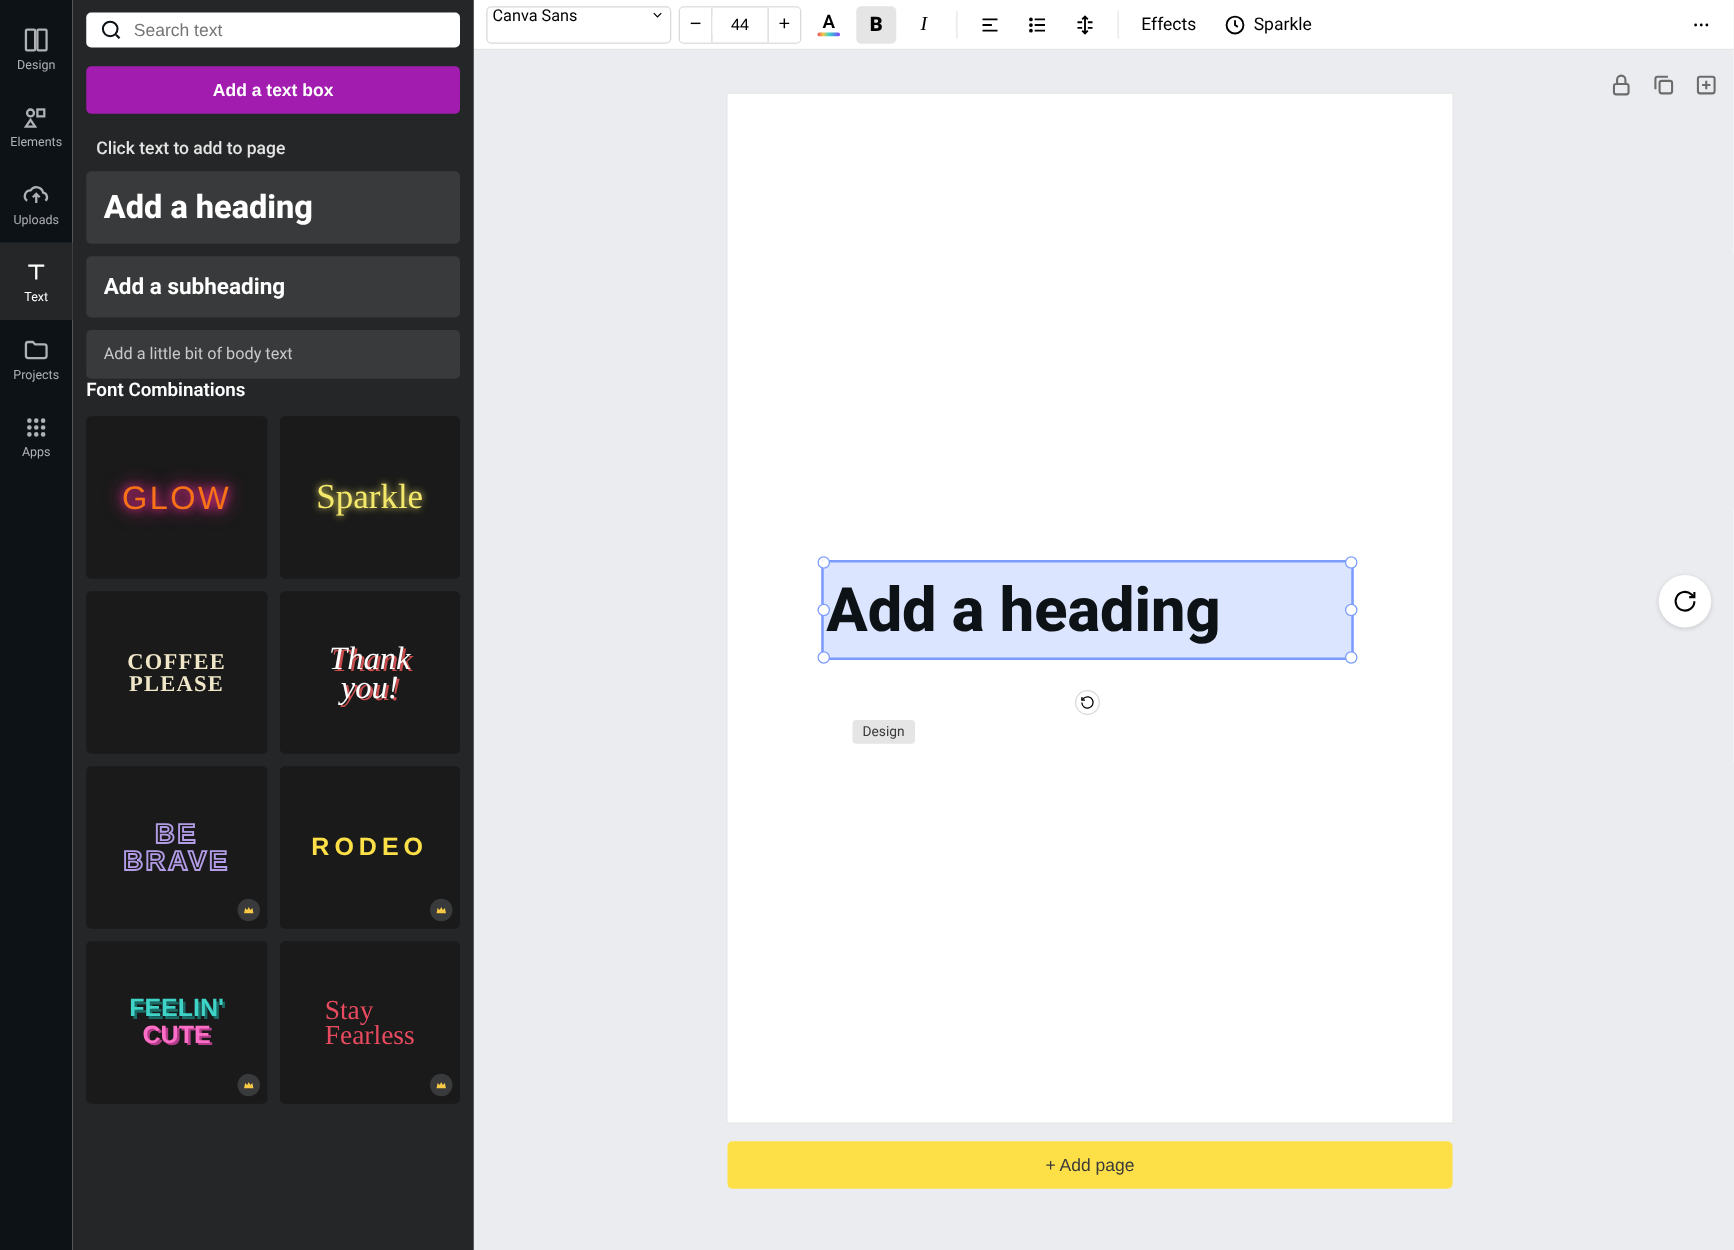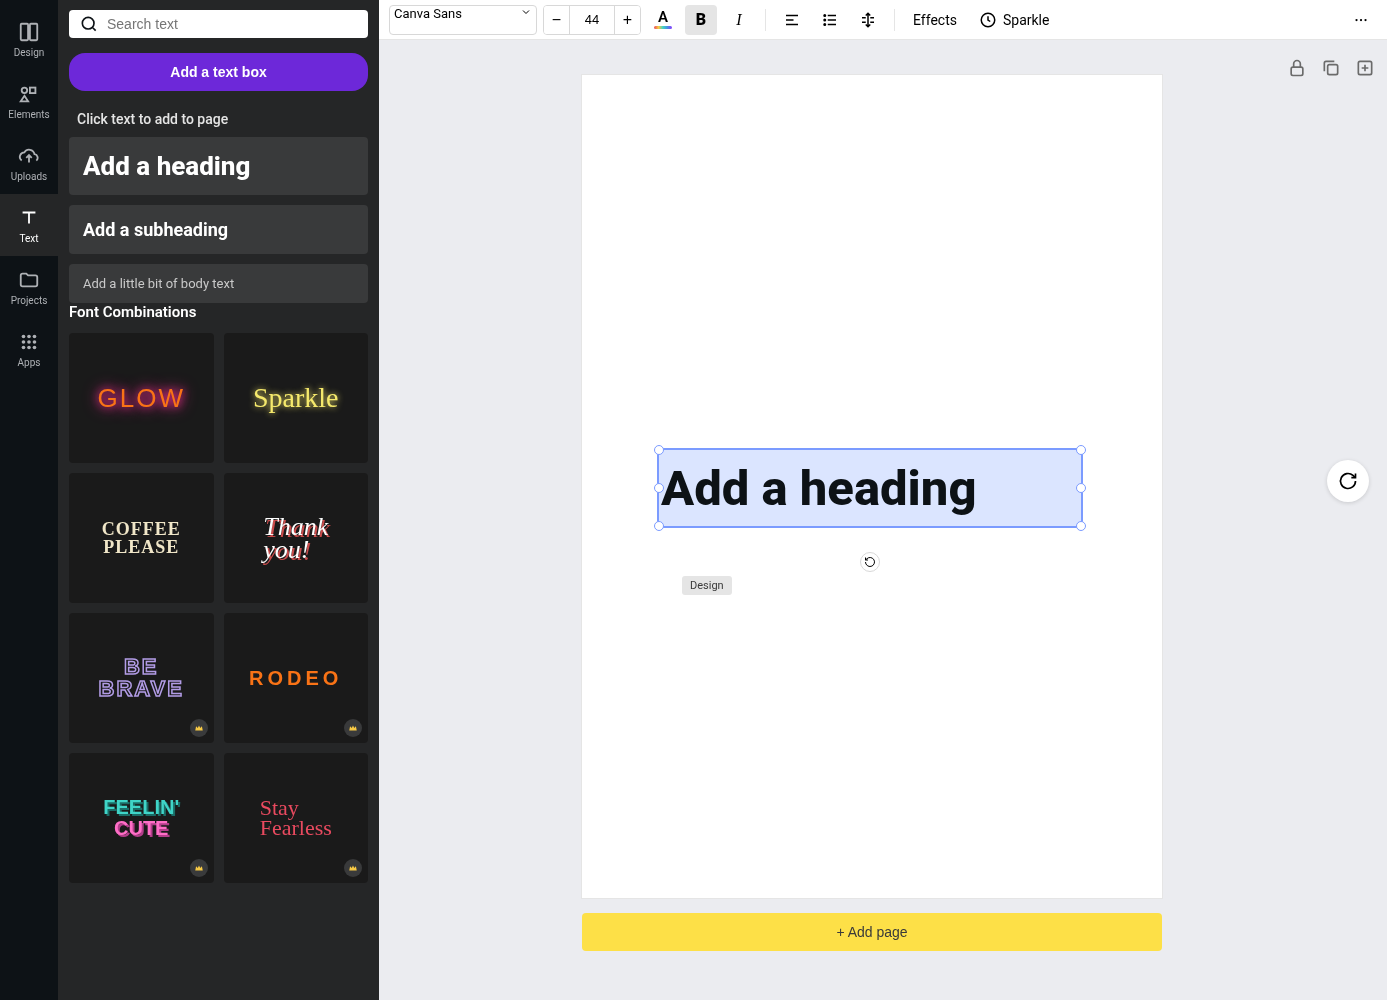--- a/index.html
+++ b/index.html
@@ -11,38 +11,38 @@
 .navrail-item { width: 58px; height: 62px; display: flex; flex-direction: column; align-items: center; justify-content: center; color: #aeb1b5; cursor: pointer; gap: 4px; }
 .navrail-item.active { background: #252627; color: #fff; }
 .navrail-item svg { width: 22px; height: 22px; }
 .navrail-label { font-size: 10px; }
 
 
 .sidepanel { width: 321px; background: #252627; color: #fff; padding: 10px 11px; display: flex; flex-direction: column; overflow-y: auto; position: relative; }
 .search-wrap { background: #fff; border-radius: 4px; height: 28px; display: flex; align-items: center; padding: 0 10px; gap: 8px; }
 .search-wrap svg { width: 20px; height: 20px; stroke: #0d1216; }
 .search-wrap input { border: none; outline: none; font-size: 14px; flex: 1; background: transparent; color: #0d1216; }
-.add-text-btn { margin-top: 15px; height: 38px; background: #6d28d9; color: #fff; border: none; border-radius: 16px; font-size: 14px; font-weight: 600; cursor: pointer; }
+.add-text-btn { margin-top: 15px; height: 38px; background: #a21caf; color: #fff; border: none; border-radius: 4px; font-size: 14px; font-weight: 600; cursor: pointer; }
 .section-label { margin-top: 20px; font-size: 14px; color: #e5e5e5; padding-left: 8px; font-weight: 500; }
 .text-option { margin-top: 10px; background: #393a3b; border-radius: 4px; padding: 14px 14px; cursor: pointer; }
 .text-option.heading { font-size: 26px; font-weight: 800; }
 .text-option.subheading { font-size: 18px; font-weight: 700; }
 .text-option.body { font-size: 13px; color: #c9c9c9; padding: 12px 14px; }
 .section-title { font-size: 15px; font-weight: 600; }
 .combo-grid { display: grid; grid-template-columns: 1fr 1fr; gap: 10px; margin-top: 12px; }
 .combo { height: 130px; border-radius: 4px; display: flex; align-items: center; justify-content: center; position: relative; cursor: pointer; background: #1a1a1a; }
 .crown { position: absolute; right: 6px; bottom: 6px; width: 18px; height: 18px; background: #393a3b; border-radius: 50%; display: flex; align-items: center; justify-content: center; }
 .crown svg { width: 10px; height: 10px; fill: #f7c945; }
 
 .combo-glow { font-family: Impact, sans-serif; font-size: 26px; color: #f97316; text-shadow: 0 0 8px #ff2e97, 0 0 16px #ff2e97; letter-spacing: 2px; }
 .combo-sparkle { font-family: "Brush Script MT", cursive; font-size: 28px; color: #f5e96c; text-shadow: 0 0 6px #f5e96c; }
 .combo-coffee { font-family: Georgia, serif; font-size: 18px; font-weight: 800; color: #f0e6c8; text-align: center; line-height: 1; letter-spacing: 1px; }
-.combo-thankyou { font-family: "Brush Script MT", cursive; font-size: 26px; color: #fff; text-shadow: 2px 2px 0 #c94b4b; text-align: left; line-height: 0.9; font-style: italic; }
+.combo-thankyou { font-family: "Brush Script MT", cursive; font-size: 26px; color: #fff; text-shadow: 2px 2px 0 #c94b4b; text-align: center; line-height: 0.9; font-style: italic; }
 .combo-brave { font-family: Arial, sans-serif; font-size: 22px; font-weight: 900; color: transparent; -webkit-text-stroke: 1.5px #b29ce6; text-align: center; line-height: 1; letter-spacing: 2px; }
-.combo-rodeo { font-family: Arial, sans-serif; font-size: 20px; font-weight: 900; color: #f97316; letter-spacing: 4px; }
+.combo-rodeo { font-family: Arial, sans-serif; font-size: 20px; font-weight: 900; color: #fde047; letter-spacing: 4px; }
 .combo-feelin { font-family: Arial Black, sans-serif; font-size: 20px; font-weight: 900; text-align: center; line-height: 1.05; }
 .combo-feelin .l1 { color: #3fd4c7; text-shadow: 2px 2px 0 #1a6b65; }
 .combo-feelin .l2 { color: #ff6ec7; text-shadow: 2px 2px 0 #b33d8a; }
 .combo-fearless { font-family: "Brush Script MT", cursive; font-size: 22px; color: #e84a5f; line-height: 0.9; }
 
 
 .main { flex: 1; display: flex; flex-direction: column; background: #ebecf0; min-width: 0; }
 .toolbar { height: 40px; background: #fff; display: flex; align-items: center; padding: 0 10px; gap: 6px; border-bottom: 1px solid #e5e5e5; }
 .font-select { width: 148px; height: 30px; border: 1px solid #d8d8d8; border-radius: 4px; display: flex; align-items: flex-start; justify-content: space-between; padding: 0 4px; font-size: 13px; cursor: pointer; }
 .size-group { display: flex; align-items: center; height: 30px; border: 1px solid #d8d8d8; border-radius: 4px; overflow: hidden; }

